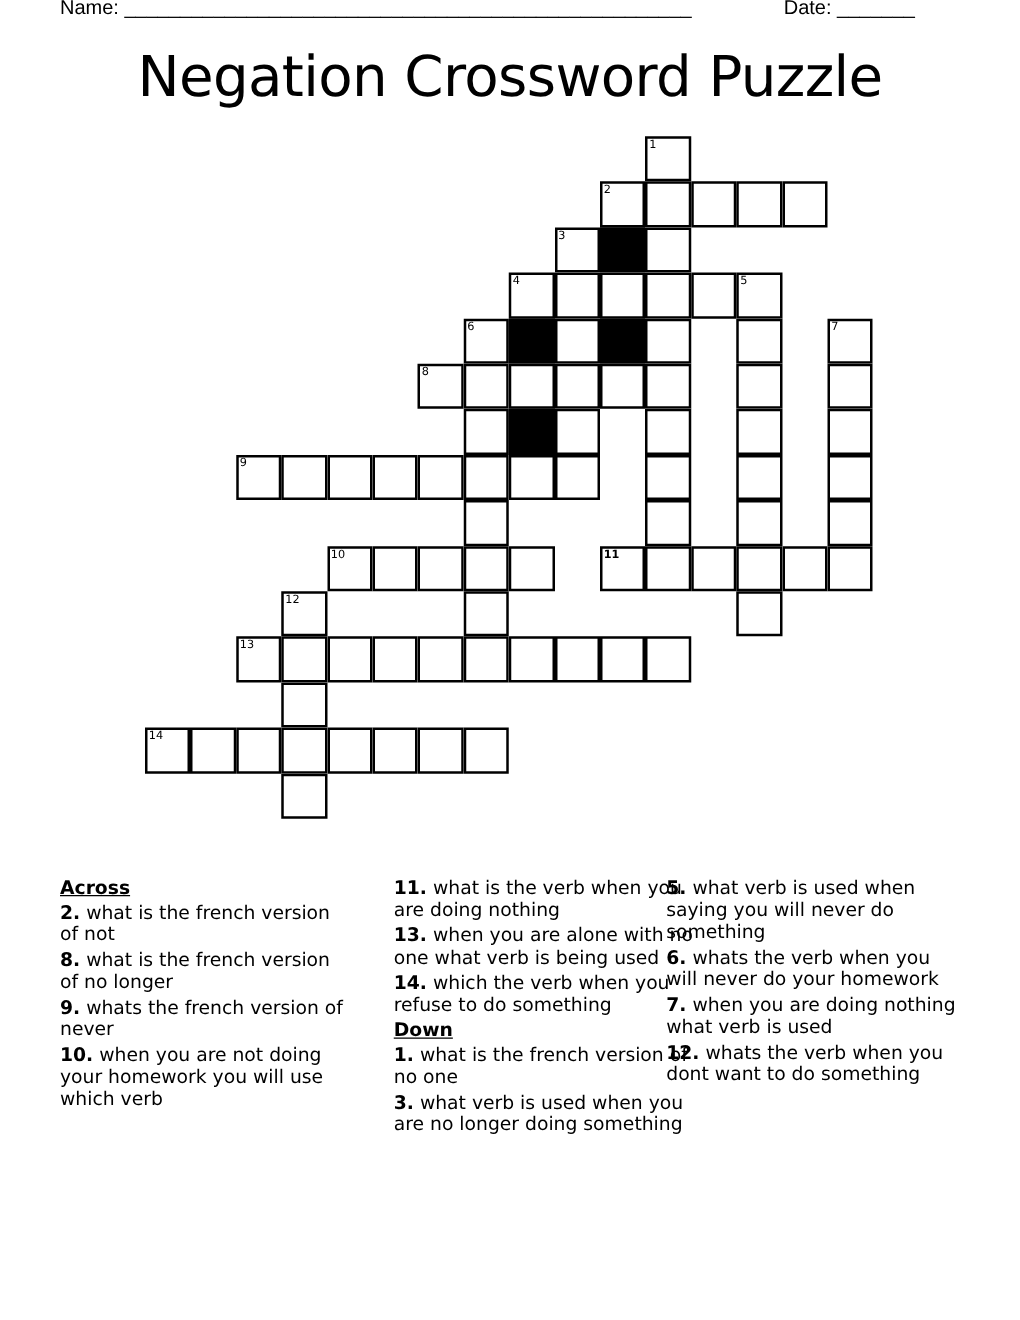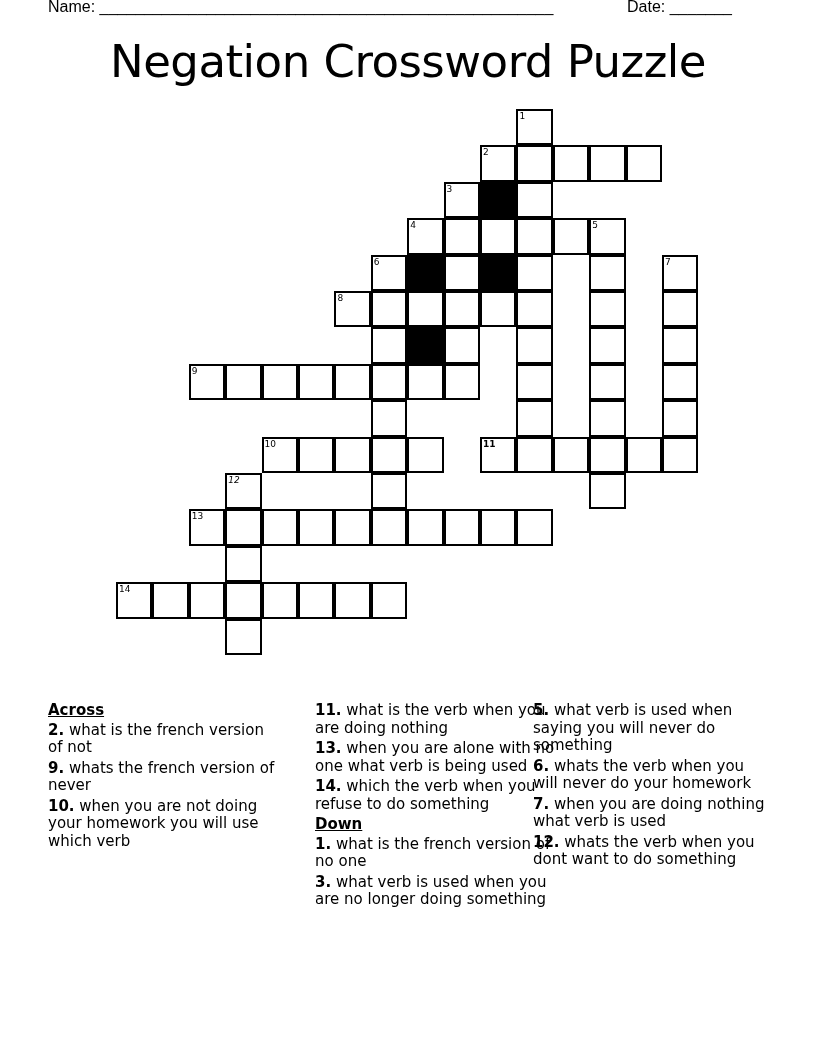--- a/index.html
+++ b/index.html
@@ -108,21 +108,21 @@
     <div class="cell" style="left: 254.8px; top: 327.6px;"></div>
     <div class="cell" style="left: 291.2px; top: 327.6px;"></div>
     <div class="cell" style="left: 364px; top: 327.6px; font-weight: bold;">
       <span class="num">11</span>
     </div>
     <div class="cell" style="left: 400.4px; top: 327.6px;"></div>
     <div class="cell" style="left: 436.8px; top: 327.6px;"></div>
     <div class="cell" style="left: 473.2px; top: 327.6px;"></div>
     <div class="cell" style="left: 509.6px; top: 327.6px;"></div>
     <div class="cell" style="left: 546px; top: 327.6px;"></div>
-    <div class="cell" style="left: 109.2px; top: 364px; font-style: italic;">
+    <div class="cell" style="left: 109.2px; top: 364px;">
       <span class="num">12</span>
     </div>
     <div class="cell" style="left: 254.8px; top: 364px;"></div>
     <div class="cell" style="left: 473.2px; top: 364px;"></div>
     <div class="cell" style="left: 72.8px; top: 400.4px;">
       <span class="num">13</span>
     </div>
     <div class="cell" style="left: 109.2px; top: 400.4px;"></div>
     <div class="cell" style="left: 145.6px; top: 400.4px;"></div>
     <div class="cell" style="left: 182px; top: 400.4px;"></div>
@@ -142,20 +142,21 @@
     <div class="cell" style="left: 145.6px; top: 473.2px;"></div>
     <div class="cell" style="left: 182px; top: 473.2px;"></div>
     <div class="cell" style="left: 218.4px; top: 473.2px;"></div>
     <div class="cell" style="left: 254.8px; top: 473.2px;"></div>
     <div class="cell" style="left: 109.2px; top: 509.6px;"></div>
   </div>
 
 <div class="clues col1">
   <div class="sect">Across</div>
   <div class="clue"><b>2.</b><span> what is the french version of not</span></div>
+  <div class="clue"><b>8.</b><span> what is the french version of no longer</span></div>
   <div class="clue"><b>9.</b><span> whats the french version of never</span></div>
   <div class="clue"><b>10.</b><span> when you are not doing your homework you will use which verb</span></div>
 </div>
 
 <div class="clues col2">
   <div class="clue"><b>11.</b><span> what is the verb when you are doing nothing</span></div>
   <div class="clue"><b>13.</b><span> when you are alone with no one what verb is being used</span></div>
   <div class="clue"><b>14.</b><span> which the verb when you refuse to do something</span></div>
   <div class="sect">Down</div>
   <div class="clue"><b>1.</b><span> what is the french version of no one</span></div>

